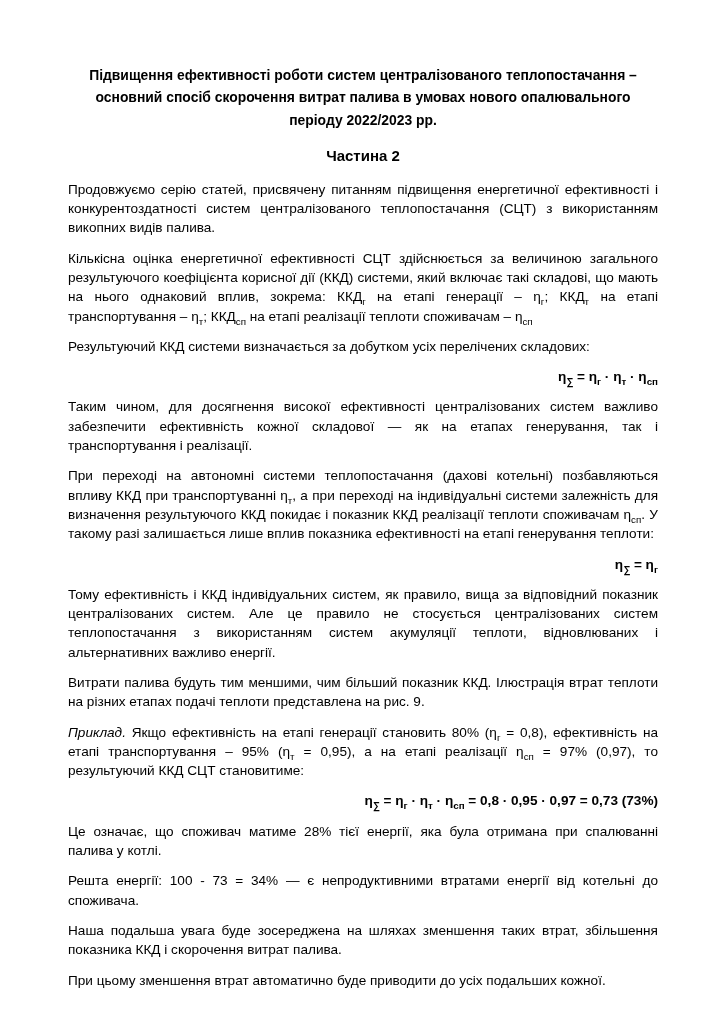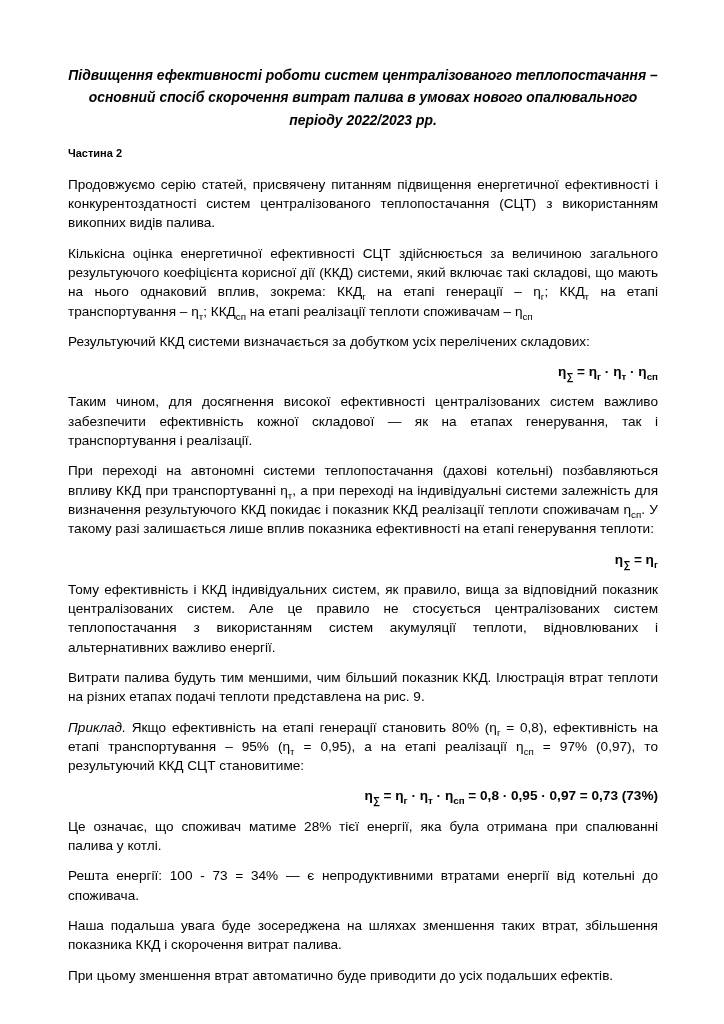--- a/index.html
+++ b/index.html
@@ -17,26 +17,25 @@
     font-family: "Liberation Sans", sans-serif;
     font-size: 13.6px;
     color: #000000;
   }
   .title {
     font-size: 13.9px;
     font-weight: bold;
     text-align: center;
     line-height: 1.6;
     margin: 0 0 16px 0;
-    font-style: italic;
   }
   .subtitle {
-    font-size: 11px;
+    font-size: 15px;
     font-weight: bold;
-    text-align: left;
+    text-align: center;
     margin: 0 0 16px 0;
   }
   .para {
     text-align: justify;
     line-height: 1.42;
     margin: 8px 0 11px 0;
   }
   .formula {
     text-align: right;
     font-weight: bold;
@@ -63,14 +62,14 @@
   <p class="para">Таким чином, для досягнення високої ефективності централізованих систем важливо забезпечити ефективність кожної складової — як на етапах генерування, так і транспортування і реалізації.</p>
   <p class="para">При переході на автономні системи теплопостачання (дахові котельні) позбавляються впливу ККД при транспортуванні η<sub>т</sub>, а при переході на індивідуальні системи залежність для визначення результуючого ККД покидає і показник ККД реалізації теплоти споживачам η<sub>сп</sub>. У такому разі залишається лише вплив показника ефективності на етапі генерування теплоти:</p>
   <p class="formula">η<sub>∑</sub> = η<sub>г</sub></p>
   <p class="para">Тому ефективність і ККД індивідуальних систем, як правило, вища за відповідний показник централізованих систем. Але це правило не стосується централізованих систем теплопостачання з використанням систем акумуляції теплоти, відновлюваних і альтернативних важливо енергії.</p>
   <p class="para">Витрати палива будуть тим меншими, чим більший показник ККД. Ілюстрація втрат теплоти на різних етапах подачі теплоти представлена на рис. 9.</p>
   <p class="para"><i>Приклад.</i> Якщо ефективність на етапі генерації становить 80% (η<sub>г</sub> = 0,8), ефективність на етапі транспортування – 95% (η<sub>т</sub> = 0,95), а на етапі реалізації η<sub>сп</sub> = 97% (0,97), то результуючий ККД СЦТ становитиме:</p>
   <p class="formula">η<sub>∑</sub> = η<sub>г</sub> · η<sub>т</sub> · η<sub>сп</sub> = 0,8 · 0,95 · 0,97 = 0,73 (73%)</p>
   <p class="para">Це означає, що споживач матиме 28% тієї енергії, яка була отримана при спалюванні палива у котлі.</p>
   <p class="para">Решта енергії: 100 - 73 = 34% — є непродуктивними втратами енергії від котельні до споживача.</p>
   <p class="para">Наша подальша увага буде зосереджена на шляхах зменшення таких втрат, збільшення показника ККД і скорочення витрат палива.</p>
-  <p class="para">При цьому зменшення втрат автоматично буде приводити до усіх подальших ефектів.</p>
+  <p class="para">При цьому зменшення втрат автоматично буде приводити до усіх подальших кожної.</p>
 </div>
 
 </body></html>

